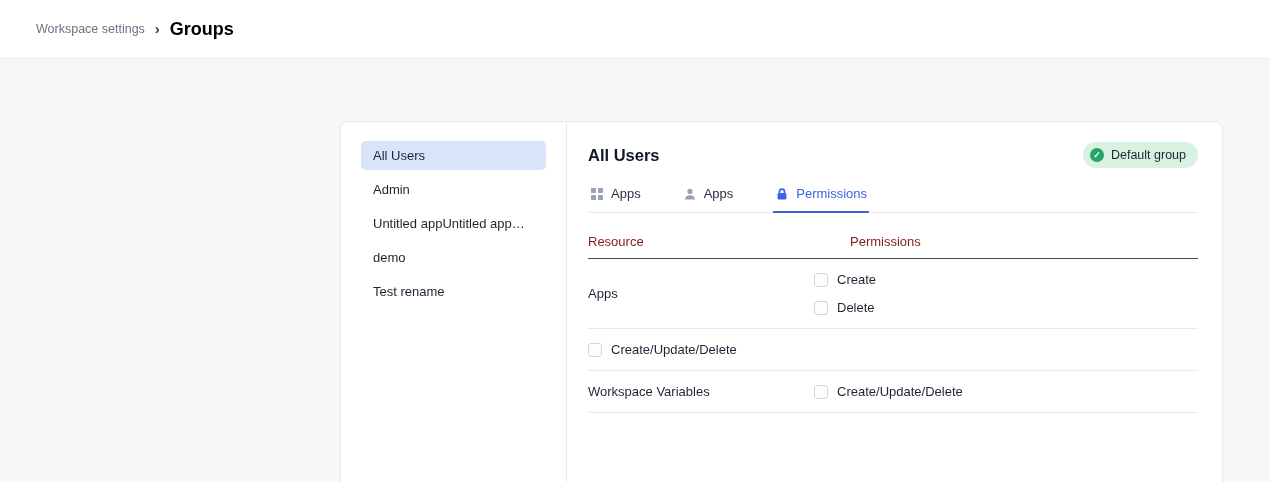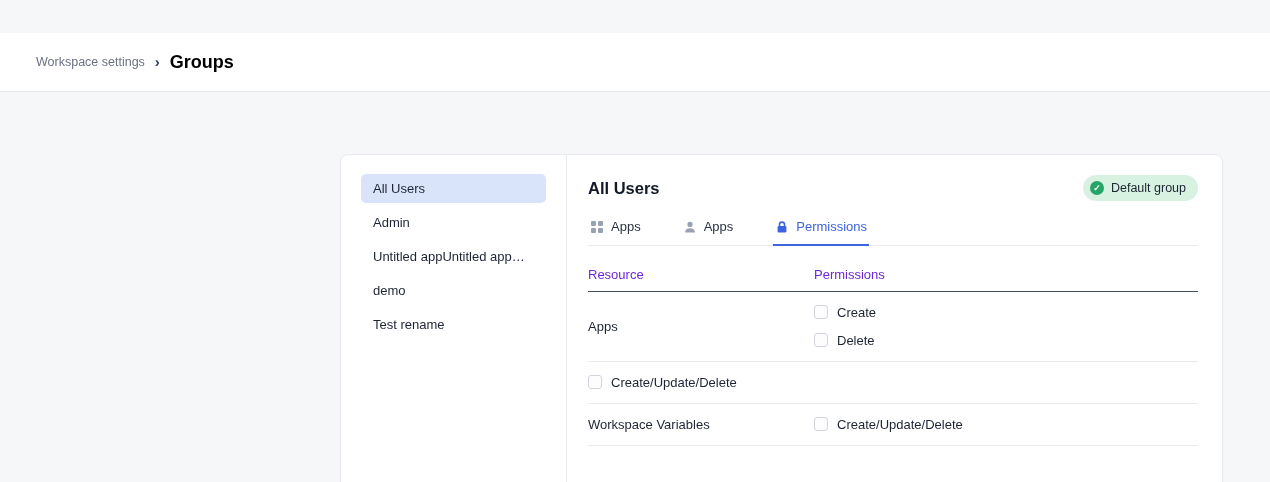--- a/index.html
+++ b/index.html
@@ -10,21 +10,20 @@
     color: #1d2433;
   }
   
   .topbar {
     height: 59px;
     background: #ffffff;
     border-bottom: 1px solid #e8eaee;
     display: flex;
     align-items: center;
     padding: 0 36px;
-    margin-top: 33px;
   }
   .breadcrumb { display: flex; align-items: center; gap: 10px; }
   .bc-parent {
     font-size: 12.5px;
     color: #6b7280;
     text-decoration: none;
     cursor: pointer;
   }
   .bc-sep { font-size: 15px; color: #344054; font-weight: 700; line-height: 1; margin-top: -2px; }
   .bc-current { font-size: 18px; font-weight: 700; color: #000000; }
@@ -130,35 +129,36 @@
     left: 0; right: 0; bottom: -1px;
     height: 2px;
     background: #3c63e0;
   }
 
   
   .perm-table { margin-top: 21px; }
   .t-head {
     display: flex;
     font-size: 13px;
-    color: #6d28d9;
+    color: #7f1d1d;
     padding-bottom: 9px;
     border-bottom: 1px solid #444c5e;
+    gap: 36px;
   }
   .col-r { width: 226px; flex-shrink: 0; }
   .t-row {
     display: flex;
     align-items: center;
     border-bottom: 1px solid #e8eaee;
     padding: 13px 0;
     font-size: 13px;
     color: #1d2433;
   }
   .perm-stack { display: flex; flex-direction: column; gap: 13px; }
-  .cb-line { display: flex; align-items: flex-start; gap: 9px; }
+  .cb-line { display: flex; align-items: flex-end; gap: 9px; }
   .checkbox {
     width: 14px; height: 14px;
     border: 1.5px solid #d0d5dd;
     border-radius: 3px;
     background: #fdfdfd;
     cursor: pointer;
     flex-shrink: 0;
   }
 </style>
 </head>

